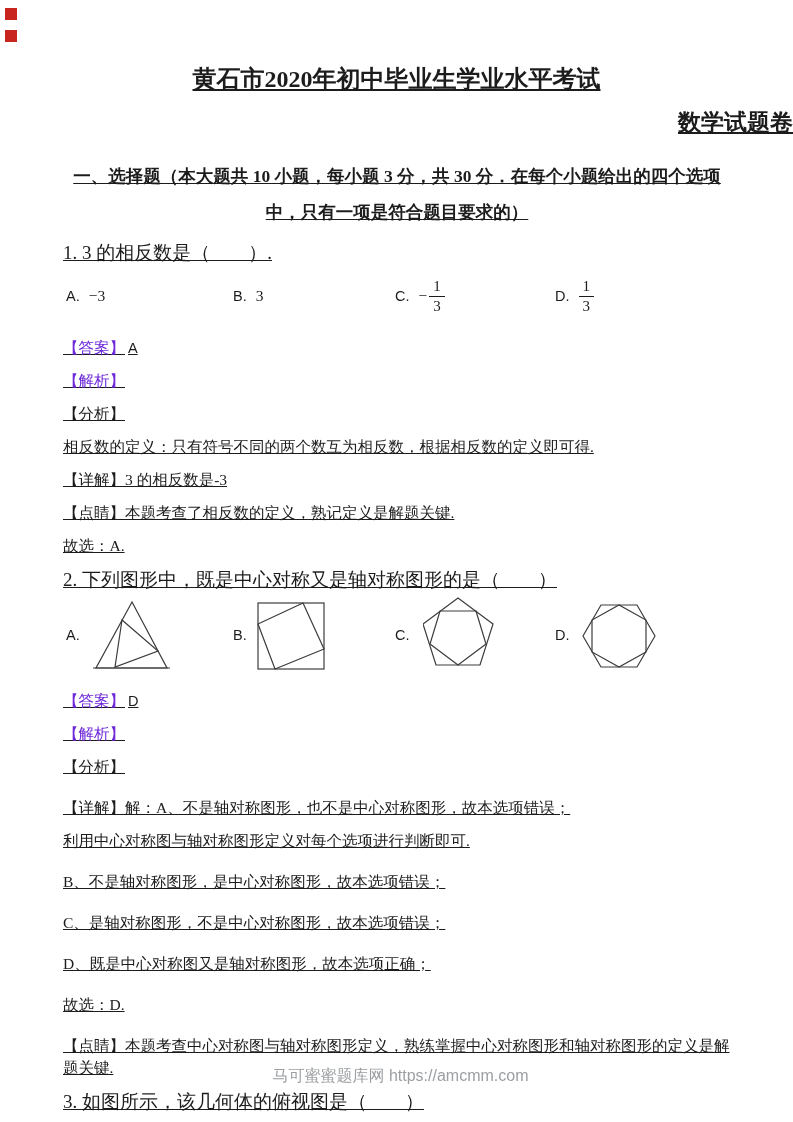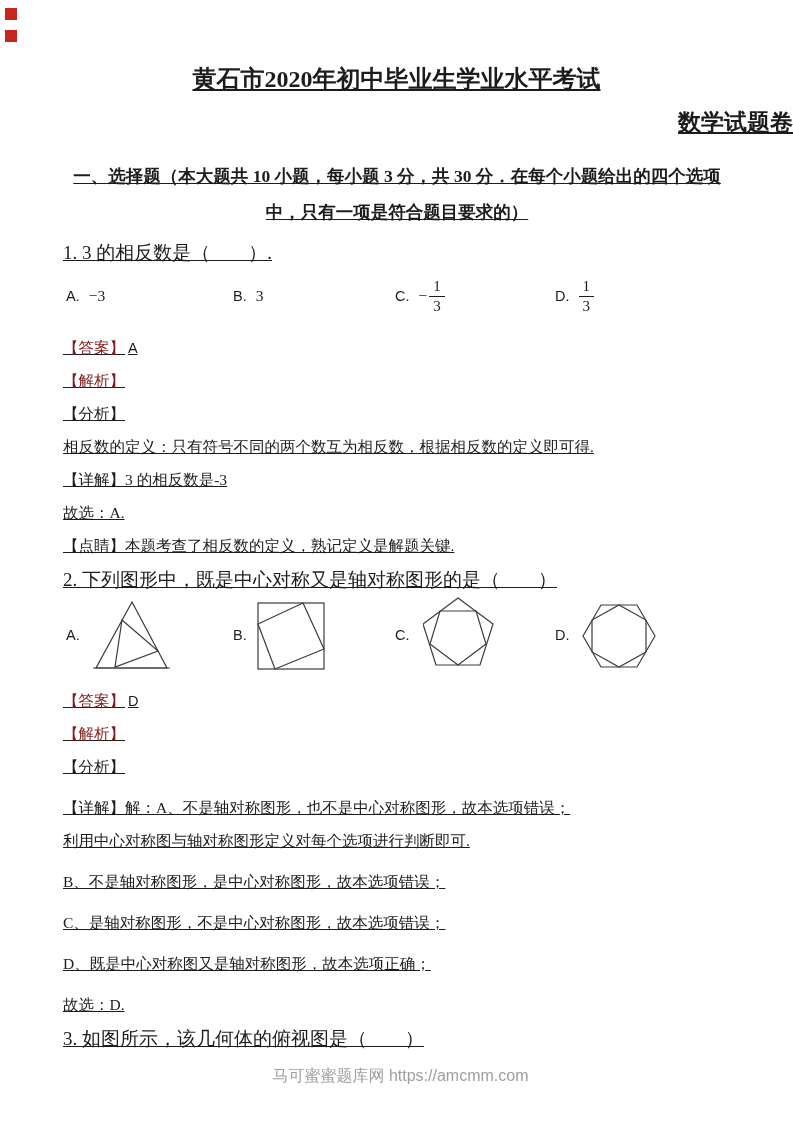--- a/index.html
+++ b/index.html
@@ -89,21 +89,21 @@
   .frac .num { display: block; padding: 0 4px 1px 4px; border-bottom: 1.3px solid #1c1c1c; }
   .frac .den { display: block; padding-top: 1px; }
   .sign { margin-right: 2px; }
 
   .line {
     margin-top: 11px;
     font-size: 15.5px;
     line-height: 22px;
   }
   .line.wide { margin-top: 19px; }
-  .tag { color: #7f1d1d; }
+  .tag { color: #6d28d9; }
   .ans-letter {
     font-family: "Liberation Sans", "DejaVu Sans", sans-serif;
     font-size: 14.5px;
     margin-left: 3px;
   }
 
   .q2-figures { height: 84px; margin-top: 4px; }
   .fig-label {
     position: absolute;
     top: 32px;
@@ -176,22 +176,22 @@
           <span class="den">3</span>
         </span>
       </span>
     </div>
 
     <p class="line"><span class="tag">【答案】</span><span class="ans-letter">A</span></p>
     <p class="line"><span class="tag">【解析】</span></p>
     <p class="line">【分析】</p>
     <p class="line">相反数的定义：只有符号不同的两个数互为相反数，根据相反数的定义即可得.</p>
     <p class="line">【详解】3 的相反数是-3</p>
+    <p class="line">【点睛】本题考查了相反数的定义，熟记定义是解题关键.</p>
     <p class="line">故选：A.</p>
-    <p class="line">【点睛】本题考查了相反数的定义，熟记定义是解题关键.</p>
 
     <p class="stem">2. 下列图形中，既是中心对称又是轴对称图形的是（　　）</p>
 
     <div class="options-row q2-figures">
       <span class="fig-label pos-1">A.</span>
       <span class="fig fig-a">
         <svg width="77" height="70" viewBox="0 0 77 70">
           <line x1="0" y1="68" x2="77" y2="68"></line>
           <polygon points="39,2 3,68 74,68"></polygon>
           <polygon points="29,20 22,67 65,51"></polygon>
@@ -225,20 +225,21 @@
 
     <p class="line"><span class="tag">【答案】</span><span class="ans-letter">D</span></p>
     <p class="line"><span class="tag">【解析】</span></p>
     <p class="line">【分析】</p>
     <p class="line wide">【详解】解：A、不是轴对称图形，也不是中心对称图形，故本选项错误；</p>
     <p class="line">利用中心对称图与轴对称图形定义对每个选项进行判断即可.</p>
     <p class="line wide">B、不是轴对称图形，是中心对称图形，故本选项错误；</p>
     <p class="line wide">C、是轴对称图形，不是中心对称图形，故本选项错误；</p>
     <p class="line wide">D、既是中心对称图又是轴对称图形，故本选项正确；</p>
     <p class="line wide">故选：D.</p>
+    <p class="line wide">【点睛】本题考查中心对称图与轴对称图形定义，熟练掌握中心对称图形和轴对称图形的定义是解题关键.</p>
 
     <p class="stem">3. 如图所示，该几何体的俯视图是（　　）</p>
 
   </div>
 
   <div class="footer">马可蜜蜜题库网 https://amcmm.com</div>
 
 </div>
 
 </body></html>

